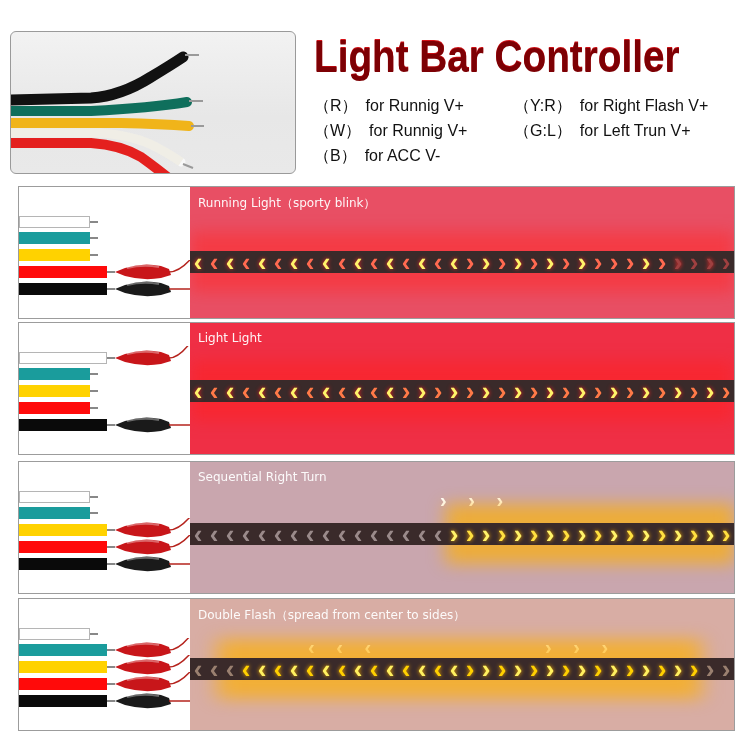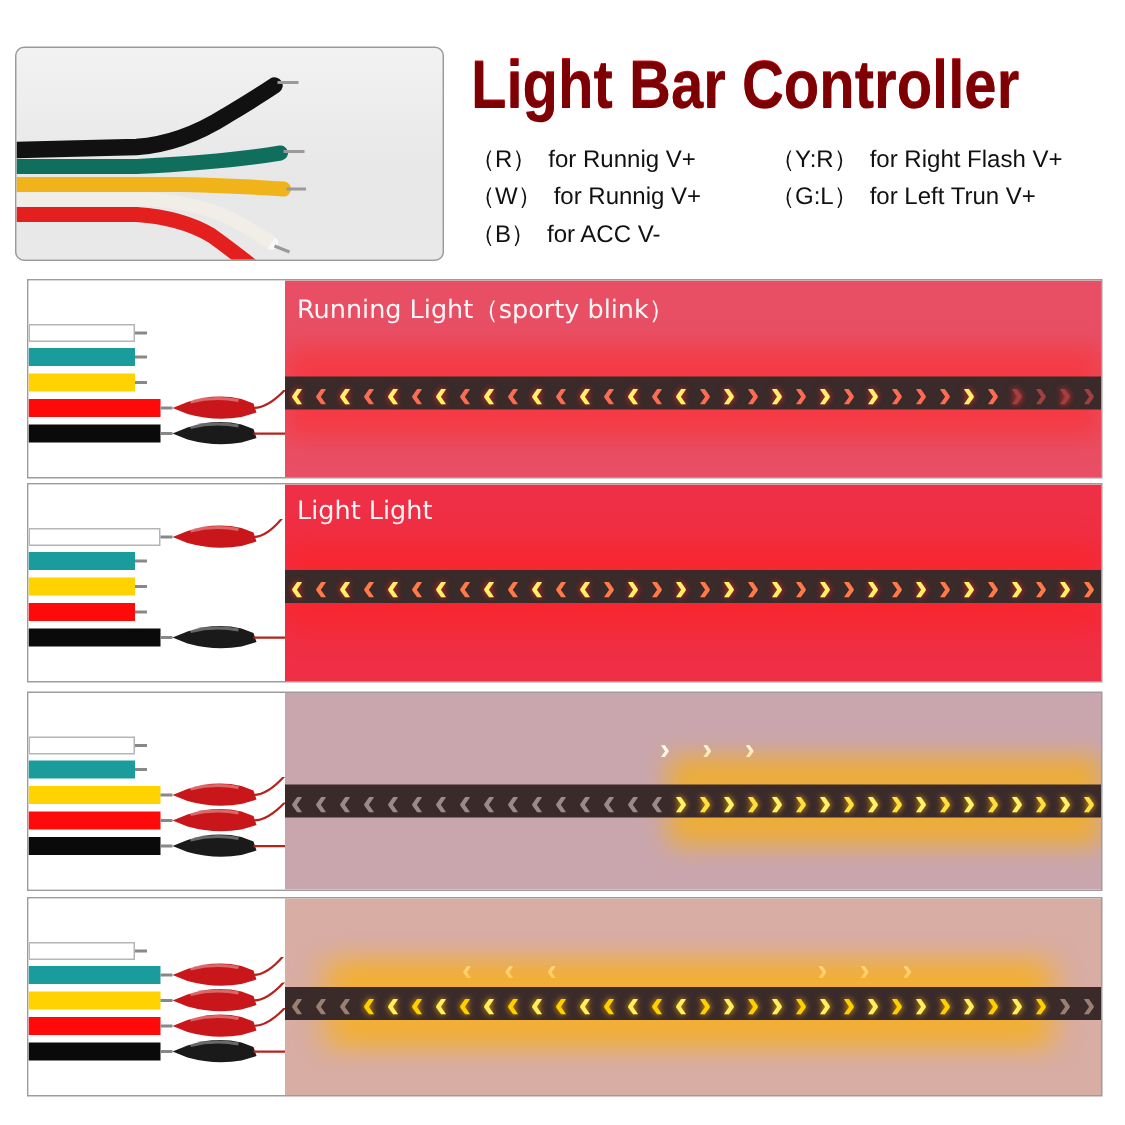--- a/index.html
+++ b/index.html
@@ -30,21 +30,21 @@
   .legend-item .desc { display: inline-block; margin-left: 8px; }
 
   
   .panel {
     position: absolute; left: 18px; width: 717px; height: 133px;
     border: 1px solid #9c9c9c; background: #fff; overflow: hidden;
   }
   .panel .wires { position: absolute; left: 0; top: 0; width: 171px; height: 100%; background: #fff; }
   .panel .photo { position: absolute; left: 171px; top: 0; right: 0; bottom: 0; overflow: hidden; }
   .panel .label {
-    position: absolute; left: 8px; top: 8px; color: #fff; font-size: 17px;
+    position: absolute; left: 8px; top: 8px; color: #fff; font-size: 12px;
     font-family: "DejaVu Sans", sans-serif; white-space: nowrap; opacity: 0.95;
   }
   .strip {
     position: absolute; left: 0; right: 0; height: 22px;
     background: #3a2a2a;
   }
   .glow { position: absolute; left: 0; right: 0; height: 60px; filter: blur(8px); }
   .chev-row { position: absolute; left: 0; top: 0; height: 22px; display: flex; align-items: center; }
   .chev { width: 16px; height: 22px; flex: 0 0 16px; display: flex; align-items: center; justify-content: center; }
   .arrows-overlay { position: absolute; color: #fff; font-weight: bold; font-size: 20px; letter-spacing: 8px; white-space: nowrap; }
@@ -283,20 +283,21 @@
         <div class="ins" style="width: 88px; background: rgb(10, 10, 10);"></div>
         <div class="tip" style="left: 88px;"></div>
       </div>
       <svg width="90" height="24" style="position: absolute; left: 94px; top: 90px;">
         <path d="M2 12 L12 8 Q30 2 48 6 L56 9 L58 15 L48 18 Q30 21 12 16 Z" fill="#1a1a1a"></path>
         <path d="M14 8 Q30 4 46 7" stroke="#fff" stroke-opacity="0.35" stroke-width="2" fill="none"></path>
         <path d="M56 12 Q70 12 88 12" stroke="#b5231d" stroke-width="1.5" fill="none"></path>
       </svg>
     </div>
   <div class="photo" style="background: linear-gradient(rgb(201, 166, 174) 0%, rgb(201, 166, 174) 100%);">
+    <div class="label">Sequential Right Turn</div>
     <div class="arrows-overlay" style="left:250px;top:27px;">› › ›</div>
   <div class="glow" style="top: 42px; background: linear-gradient(90deg, transparent 0px, transparent 46%, rgba(255, 176, 0, 0.667) 48%, rgba(255, 176, 0, 0.667) 100%);"></div>
       <div class="strip" style="top: 61px;">
         <div class="chev-row" style="width: 544px; justify-content: space-between;">
           <div class="chev" style="color: rgb(154, 138, 138); font-size: 26px; font-weight: bold; line-height: 22px; text-shadow: none;">‹</div>
           <div class="chev" style="color: rgb(154, 138, 138); font-size: 26px; font-weight: bold; line-height: 22px; text-shadow: none;">‹</div>
           <div class="chev" style="color: rgb(154, 138, 138); font-size: 26px; font-weight: bold; line-height: 22px; text-shadow: none;">‹</div>
           <div class="chev" style="color: rgb(154, 138, 138); font-size: 26px; font-weight: bold; line-height: 22px; text-shadow: none;">‹</div>
           <div class="chev" style="color: rgb(154, 138, 138); font-size: 26px; font-weight: bold; line-height: 22px; text-shadow: none;">‹</div>
           <div class="chev" style="color: rgb(154, 138, 138); font-size: 26px; font-weight: bold; line-height: 22px; text-shadow: none;">‹</div>
@@ -370,20 +371,21 @@
         <div class="ins" style="width: 88px; background: rgb(10, 10, 10);"></div>
         <div class="tip" style="left: 88px;"></div>
       </div>
       <svg width="90" height="24" style="position: absolute; left: 94px; top: 90px;">
         <path d="M2 12 L12 8 Q30 2 48 6 L56 9 L58 15 L48 18 Q30 21 12 16 Z" fill="#1a1a1a"></path>
         <path d="M14 8 Q30 4 46 7" stroke="#fff" stroke-opacity="0.35" stroke-width="2" fill="none"></path>
         <path d="M56 12 Q70 12 88 12" stroke="#b5231d" stroke-width="1.5" fill="none"></path>
       </svg>
     </div>
   <div class="photo" style="background: linear-gradient(rgb(216, 173, 164) 0%, rgb(216, 173, 164) 100%);">
+    <div class="label">Double Flash（spread from center to sides）</div>
     <div class="arrows-overlay" style="left:118px;top:37px;">‹ ‹ ‹</div>
     <div class="arrows-overlay" style="left:355px;top:37px;">› › ›</div>
   <div class="glow" style="top: 40px; background: linear-gradient(90deg, transparent 0px, transparent 3%, rgba(255, 176, 0, 0.667) 7%, rgba(255, 176, 0, 0.667) 92%, transparent 96%);"></div>
       <div class="strip" style="top: 59px;">
         <div class="chev-row" style="width: 544px; justify-content: space-between;">
           <div class="chev" style="color: rgb(154, 128, 112); font-size: 26px; font-weight: bold; line-height: 22px; text-shadow: none;">‹</div>
           <div class="chev" style="color: rgb(154, 128, 112); font-size: 26px; font-weight: bold; line-height: 22px; text-shadow: none;">‹</div>
           <div class="chev" style="color: rgb(154, 128, 112); font-size: 26px; font-weight: bold; line-height: 22px; text-shadow: none;">‹</div>
           <div class="chev" style="color: rgb(255, 208, 0); font-size: 26px; font-weight: bold; line-height: 22px; text-shadow: rgb(255, 176, 0) 0px 0px 4px;">‹</div>
           <div class="chev" style="color: rgb(255, 240, 96); font-size: 26px; font-weight: bold; line-height: 22px; text-shadow: rgb(255, 176, 0) 0px 0px 4px;">‹</div>

